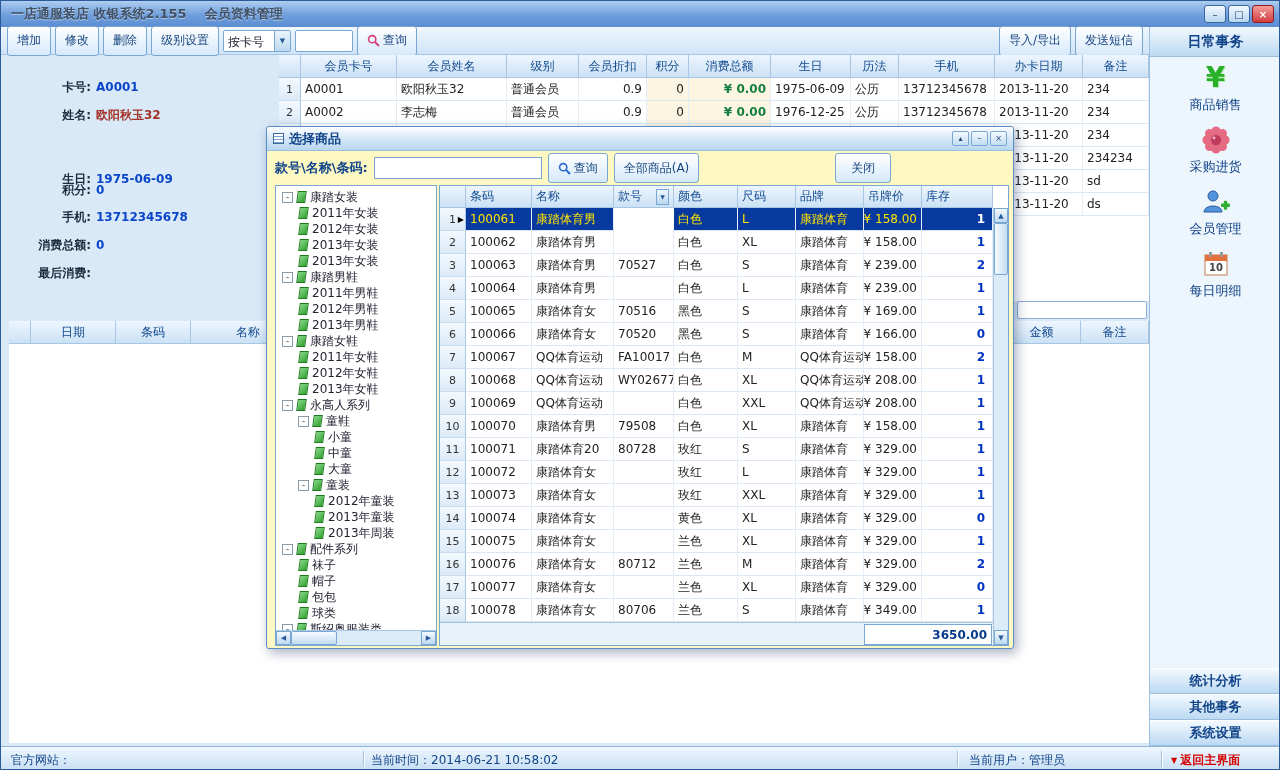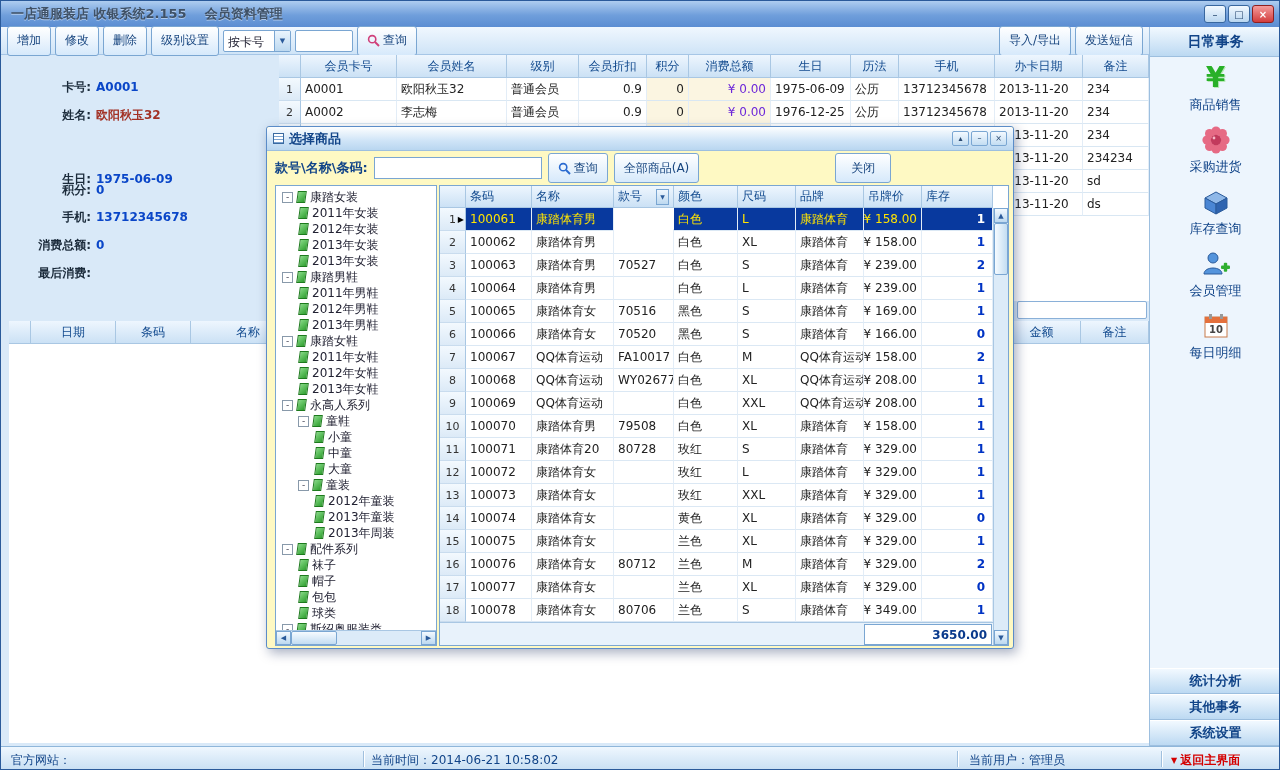--- a/index.html
+++ b/index.html
@@ -38,21 +38,21 @@
   .mhead,.history-header .hdr{justify-content:center;}
 
   
   .member-table{position:absolute;left:278px;top:54px;width:870px;height:246px;background:#fff;}
   .member-header{display:flex;height:23px;}
   .mrow{display:flex;height:23px;}
   .mgut,.pgut{background:linear-gradient(#f3f9fe,#dceaf7);border-right:1px solid #a9c7e3;border-bottom:1px solid #c9dcee;justify-content:center;padding:0;color:#333;font-size:11px;position:relative;}
   .mdata{background:#fff;border-right:1px solid #e3edf7;border-bottom:1px solid #d9e7f3;color:#222;}
   .mdata.cm4{justify-content:flex-end;}
   .mdata.cm5,.mdata.cm6{justify-content:flex-end;background:#fbf5e1;}
-  .mdata.cm6{color:#6d28d9;font-weight:normal;}
+  .mdata.cm6{color:#15803d;font-weight:bold;}
   .cm0{width:22px}.cm1{width:96px}.cm2{width:110px}.cm3{width:72px}.cm4{width:68px}.cm5{width:42px}.cm6{width:82px}.cm7{width:80px}.cm8{width:48px}.cm9{width:96px}.cm10{width:88px}.cm11{width:66px}
 
   
   .filter-box{position:absolute;left:1016px;top:300px;width:130px;height:18px;border:1px solid #8ab0d8;border-radius:2px;background:#fff;}
   .history-header{position:absolute;left:8px;top:320px;width:1140px;height:23px;display:flex;}
   .hgut{width:22px;}
   .hcol0{width:85px}.hcol1{width:75px}.hcol2{width:115px}
   .hspacer{flex:1;}
   .hcolr0{width:78px}.hcolr1{width:68px}
   .history-body{position:absolute;left:8px;top:343px;width:1140px;height:399px;background:#fff;}
@@ -698,28 +698,20 @@
             <circle cx="6" cy="15" r="4.6"></circle>
             <circle cx="8.6" cy="8.6" r="4.6"></circle>
           </g>
         <circle cx="15" cy="15" r="5.2" fill="#c23a5c"></circle>
           <circle cx="13" cy="13" r="1.4" fill="#f4b8c6"></circle>
       </svg>
       <span>采购进货</span>
     </div>
     <div class="side-item">
       <svg width="30" height="30" viewBox="0 0 30 30">
-        <polygon points="4,11 15,5 26,11 15,17" fill="#8fb8e8" stroke="#2a5a9a" stroke-width="1"></polygon>
-        <polygon points="4,11 15,17 15,27 4,21" fill="#4a86d4" stroke="#2a5a9a" stroke-width="1"></polygon>
-        <polygon points="26,11 15,17 15,27 26,21" fill="#2f64b0" stroke="#2a5a9a" stroke-width="1"></polygon>
-      </svg>
-      <span>库存查询</span>
-    </div>
-    <div class="side-item">
-      <svg width="30" height="30" viewBox="0 0 30 30">
         <circle cx="12" cy="9" r="5" fill="#5494dc" stroke="#2a5a9a"></circle>
         <path d="M3,25 C3,17 21,17 21,25 Z" fill="#5494dc" stroke="#2a5a9a"></path>
         <rect x="20" y="16.5" width="9" height="3.4" rx="1" fill="#2fae2f"></rect>
         <rect x="22.8" y="13.7" width="3.4" height="9" rx="1" fill="#2fae2f"></rect>
       </svg>
       <span>会员管理</span>
     </div>
     <div class="side-item">
       <svg width="30" height="30" viewBox="0 0 30 30">
         <rect x="4" y="6" width="22" height="20" fill="#fff" stroke="#c87a4a"></rect>

